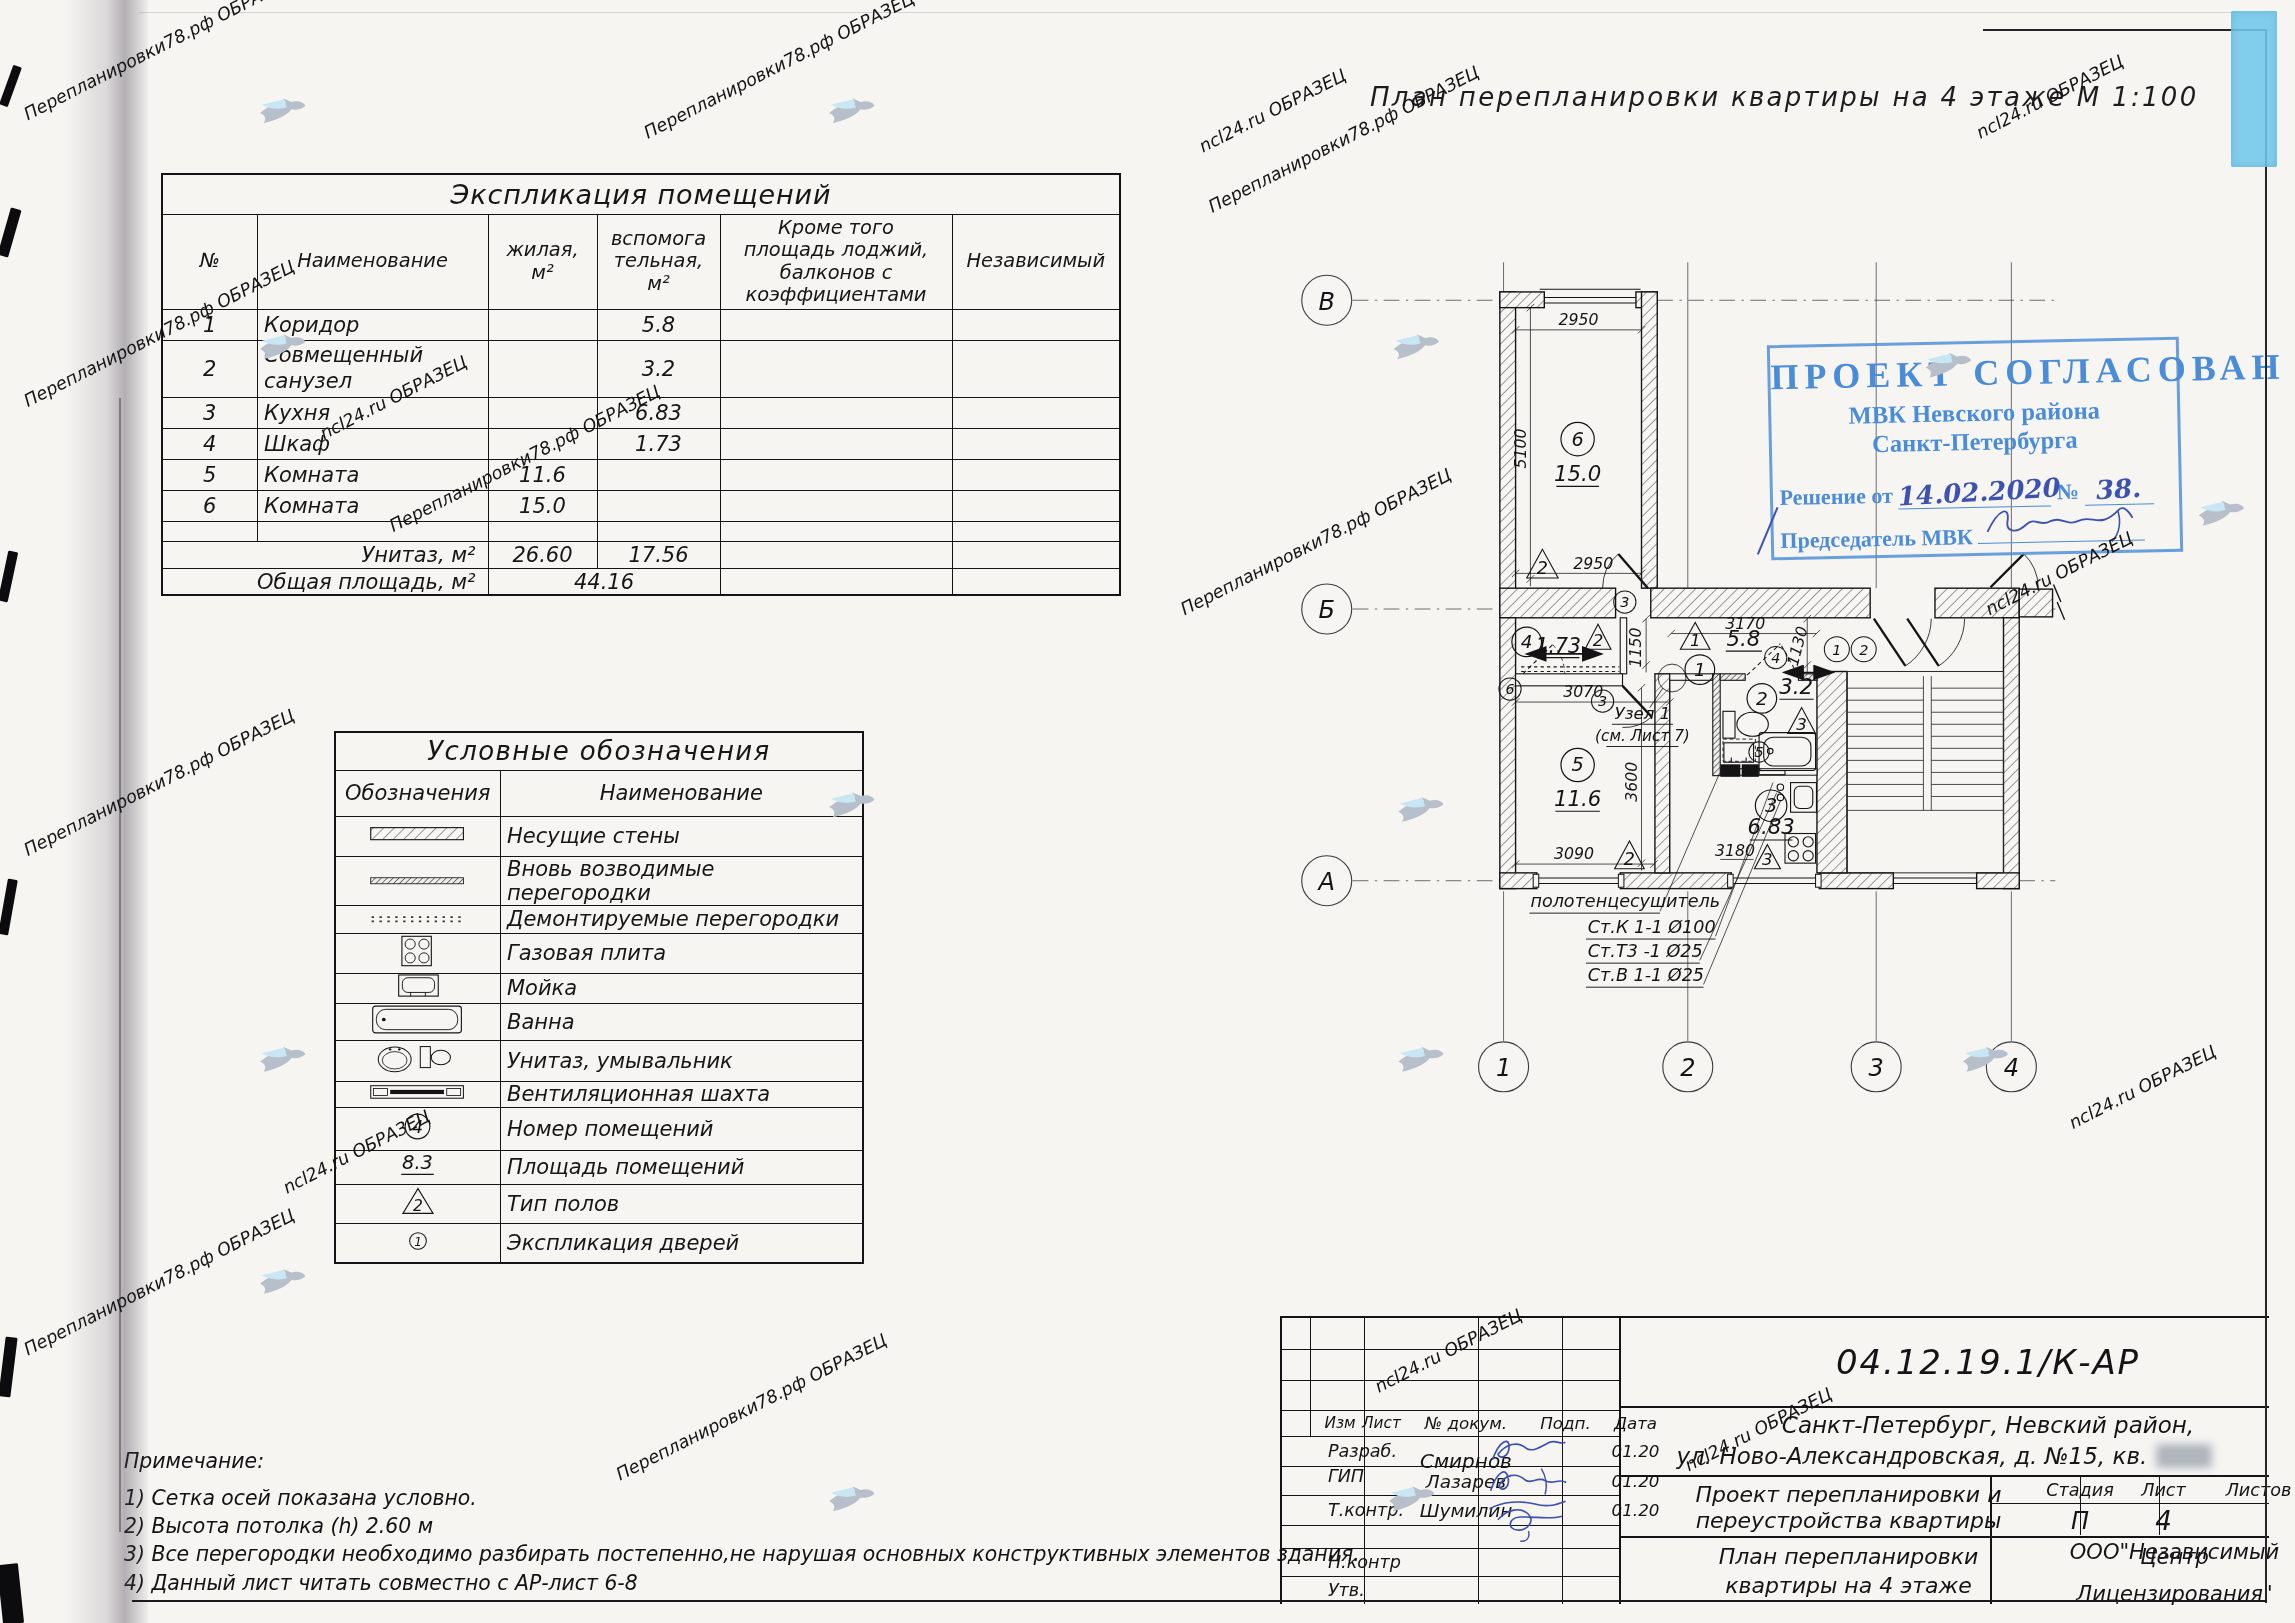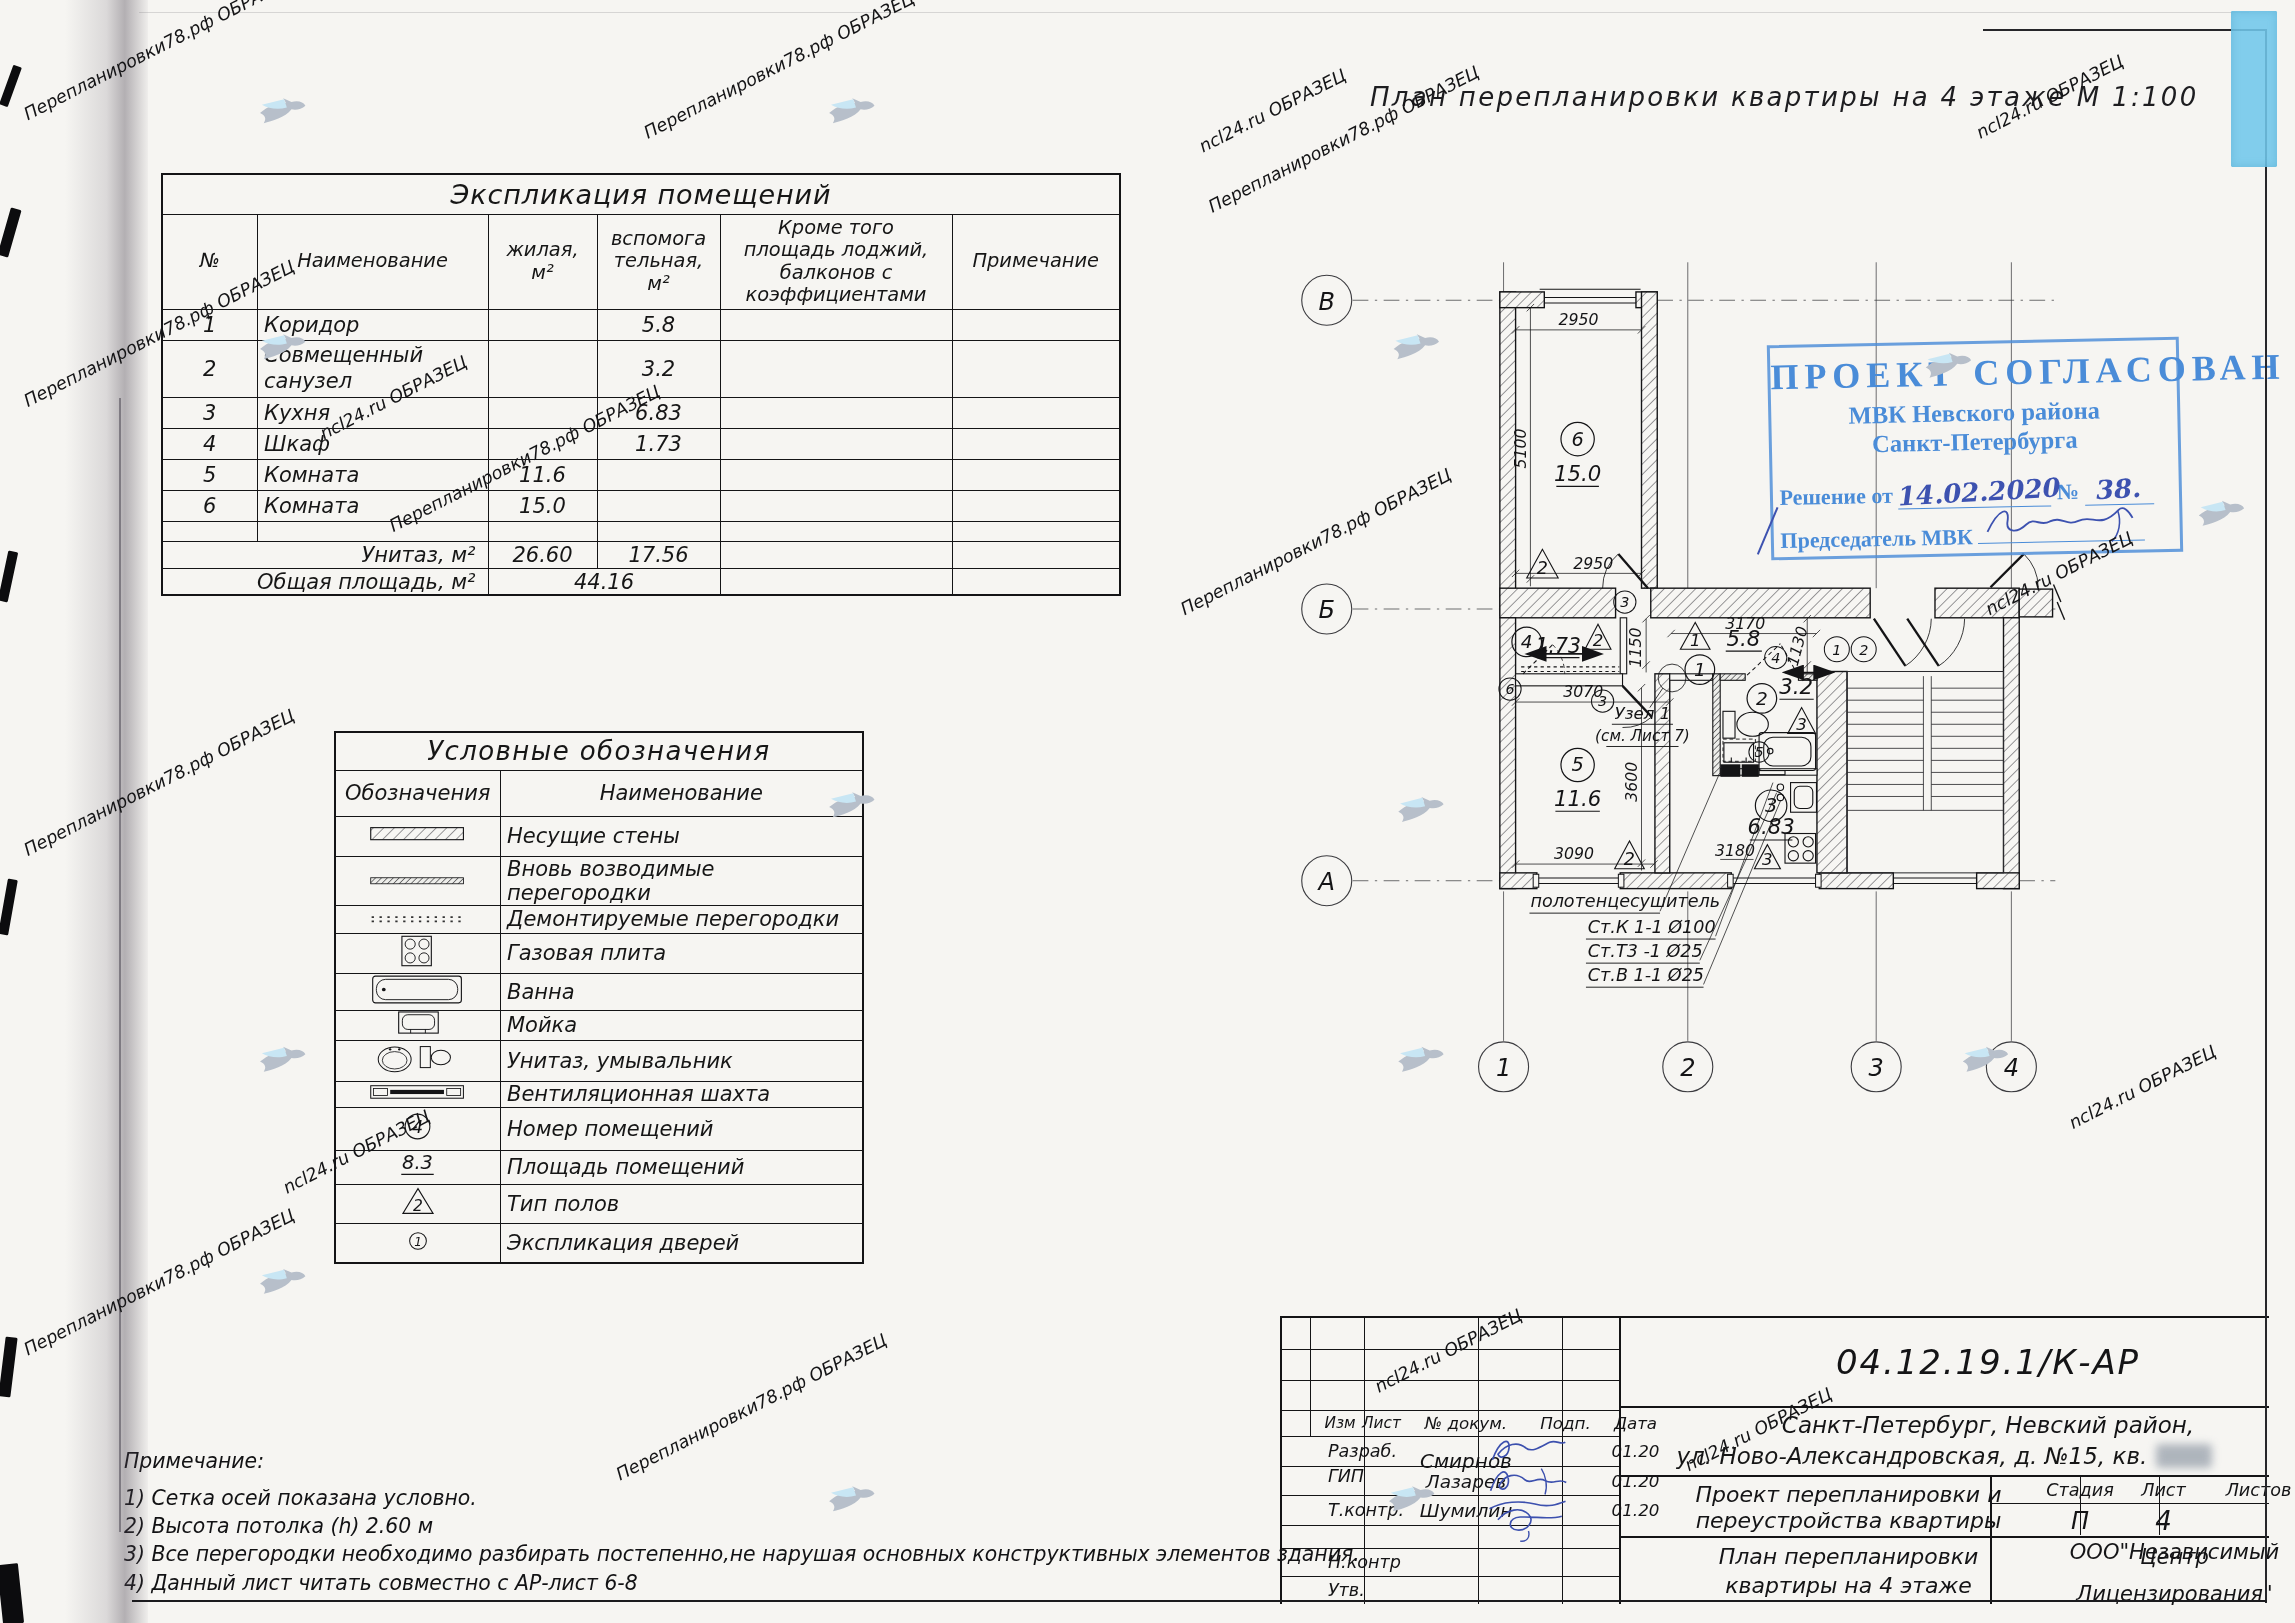--- a/index.html
+++ b/index.html
@@ -398,21 +398,21 @@
       <td class="hd">Наименование</td>
       <td class="hd">жилая,
 м²</td>
       <td class="hd">вспомога
 тельная,
 м²</td>
       <td class="hd">Кроме того
 площадь лоджий,
 балконов с
 коэффициентами</td>
-      <td class="hd">Примечание</td>
+      <td class="hd">Независимый</td>
     </tr>
     <tr style="height:31px">
       <td class="c">1</td>
           <td>Коридор</td>
       <td class="c"></td>
           <td class="c">5.8</td>
       <td></td>
           <td></td>
     </tr>
     <tr style="height:57px">
@@ -515,36 +515,36 @@
     <tr style="height:37px">
       <td class="sym"><svg width="42" height="34" viewBox="0 0 90 74">
         <rect x="10" y="5" width="64" height="64" fill="none" stroke="#141416" stroke-width="2.4"></rect>
         <circle cx="28" cy="22" r="11" fill="none" stroke="#141416" stroke-width="2"></circle>
         <circle cx="58" cy="22" r="11" fill="none" stroke="#141416" stroke-width="2"></circle>
         <circle cx="28" cy="52" r="11" fill="none" stroke="#141416" stroke-width="2"></circle>
         <circle cx="58" cy="52" r="11" fill="none" stroke="#141416" stroke-width="2"></circle>
             </svg></td>
       <td>Газовая плита</td>
     </tr>
-    <tr style="height:31px">
-      <td class="sym"><svg width="97" height="31" viewBox="0 0 210 66">
-        <rect x="8" y="4" width="192" height="58" rx="6" fill="none" stroke="#141416" stroke-width="2.4"></rect>
-        <rect x="16" y="11" width="176" height="44" rx="20" fill="none" stroke="#141416" stroke-width="2"></rect>
-        <circle cx="32" cy="33" r="4" fill="#141416"></circle>
-            </svg></td>
-      <td>Ванна</td>
-    </tr>
     <tr style="height:25px">
       <td class="sym"><svg width="46" height="24" viewBox="0 0 100 52">
         <rect x="8" y="2" width="86" height="46" fill="none" stroke="#141416" stroke-width="2.4"></rect>
         <rect x="16" y="8" width="70" height="32" rx="12" fill="none" stroke="#141416" stroke-width="2"></rect>
         <line x1="34" y1="40" x2="34" y2="48" stroke="#141416" stroke-width="2"></line>
         <line x1="66" y1="40" x2="66" y2="48" stroke="#141416" stroke-width="2"></line>
             </svg></td>
       <td>Мойка</td>
+    </tr>
+    <tr style="height:31px">
+      <td class="sym"><svg width="97" height="31" viewBox="0 0 210 66">
+        <rect x="8" y="4" width="192" height="58" rx="6" fill="none" stroke="#141416" stroke-width="2.4"></rect>
+        <rect x="16" y="11" width="176" height="44" rx="20" fill="none" stroke="#141416" stroke-width="2"></rect>
+        <circle cx="32" cy="33" r="4" fill="#141416"></circle>
+            </svg></td>
+      <td>Ванна</td>
     </tr>
     <tr style="height:41px">
       <td class="sym"><svg width="88" height="32" viewBox="0 0 190 70">
         <ellipse cx="44" cy="38" rx="36" ry="27" fill="none" stroke="#141416" stroke-width="2.2"></ellipse>
         <ellipse cx="44" cy="40" rx="27" ry="19" fill="none" stroke="#141416" stroke-width="1.8"></ellipse>
         <circle cx="34" cy="16" r="2.6" fill="#141416"></circle>
               <circle cx="54" cy="16" r="2.6" fill="#141416"></circle>
         <rect x="100" y="10" width="22" height="46" fill="none" stroke="#141416" stroke-width="2.2"></rect>
         <ellipse cx="145" cy="34" rx="21" ry="16" fill="none" stroke="#141416" stroke-width="2.2"></ellipse>
             </svg></td>

